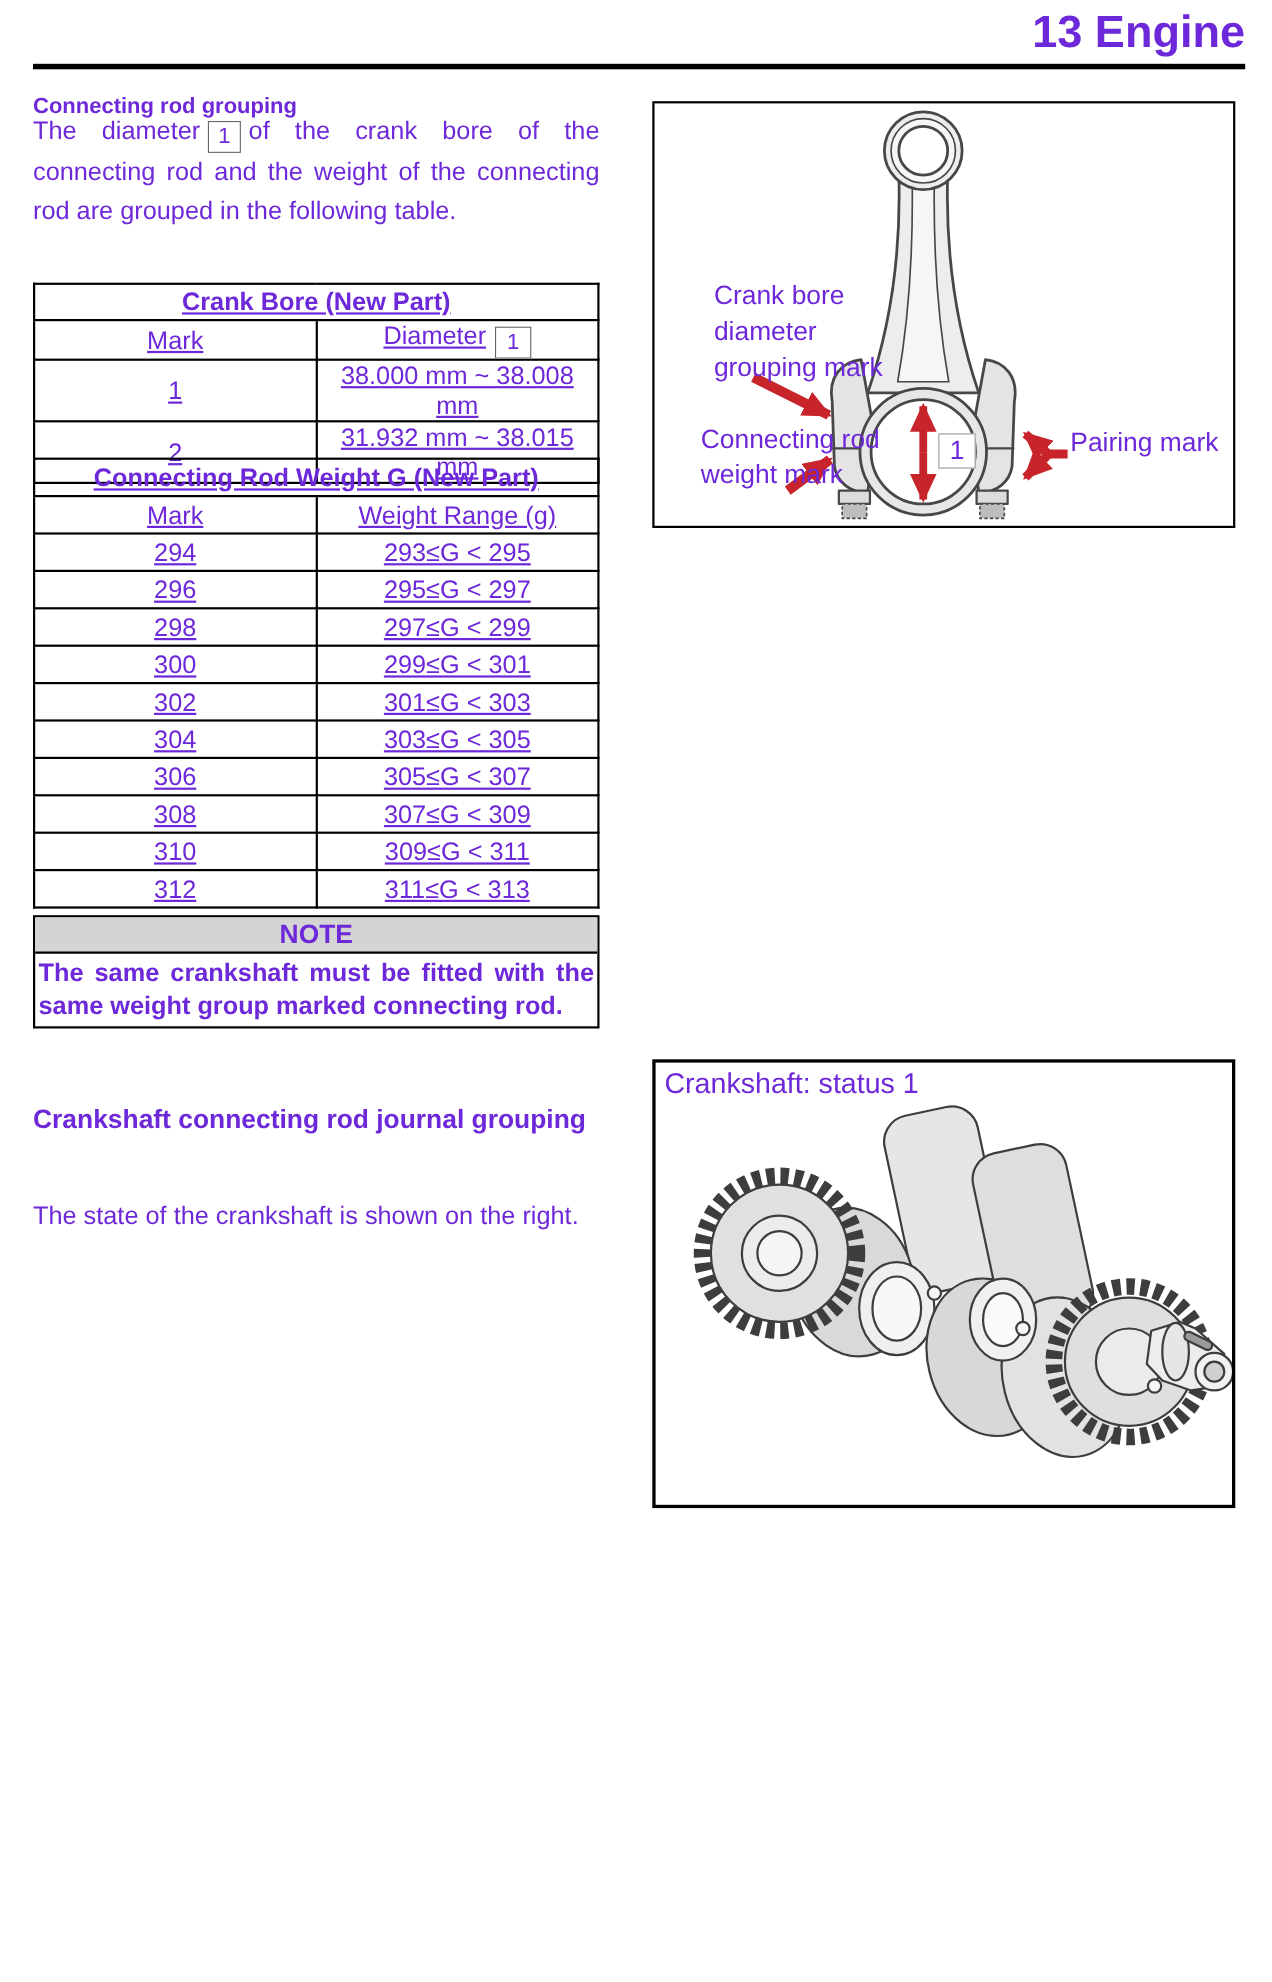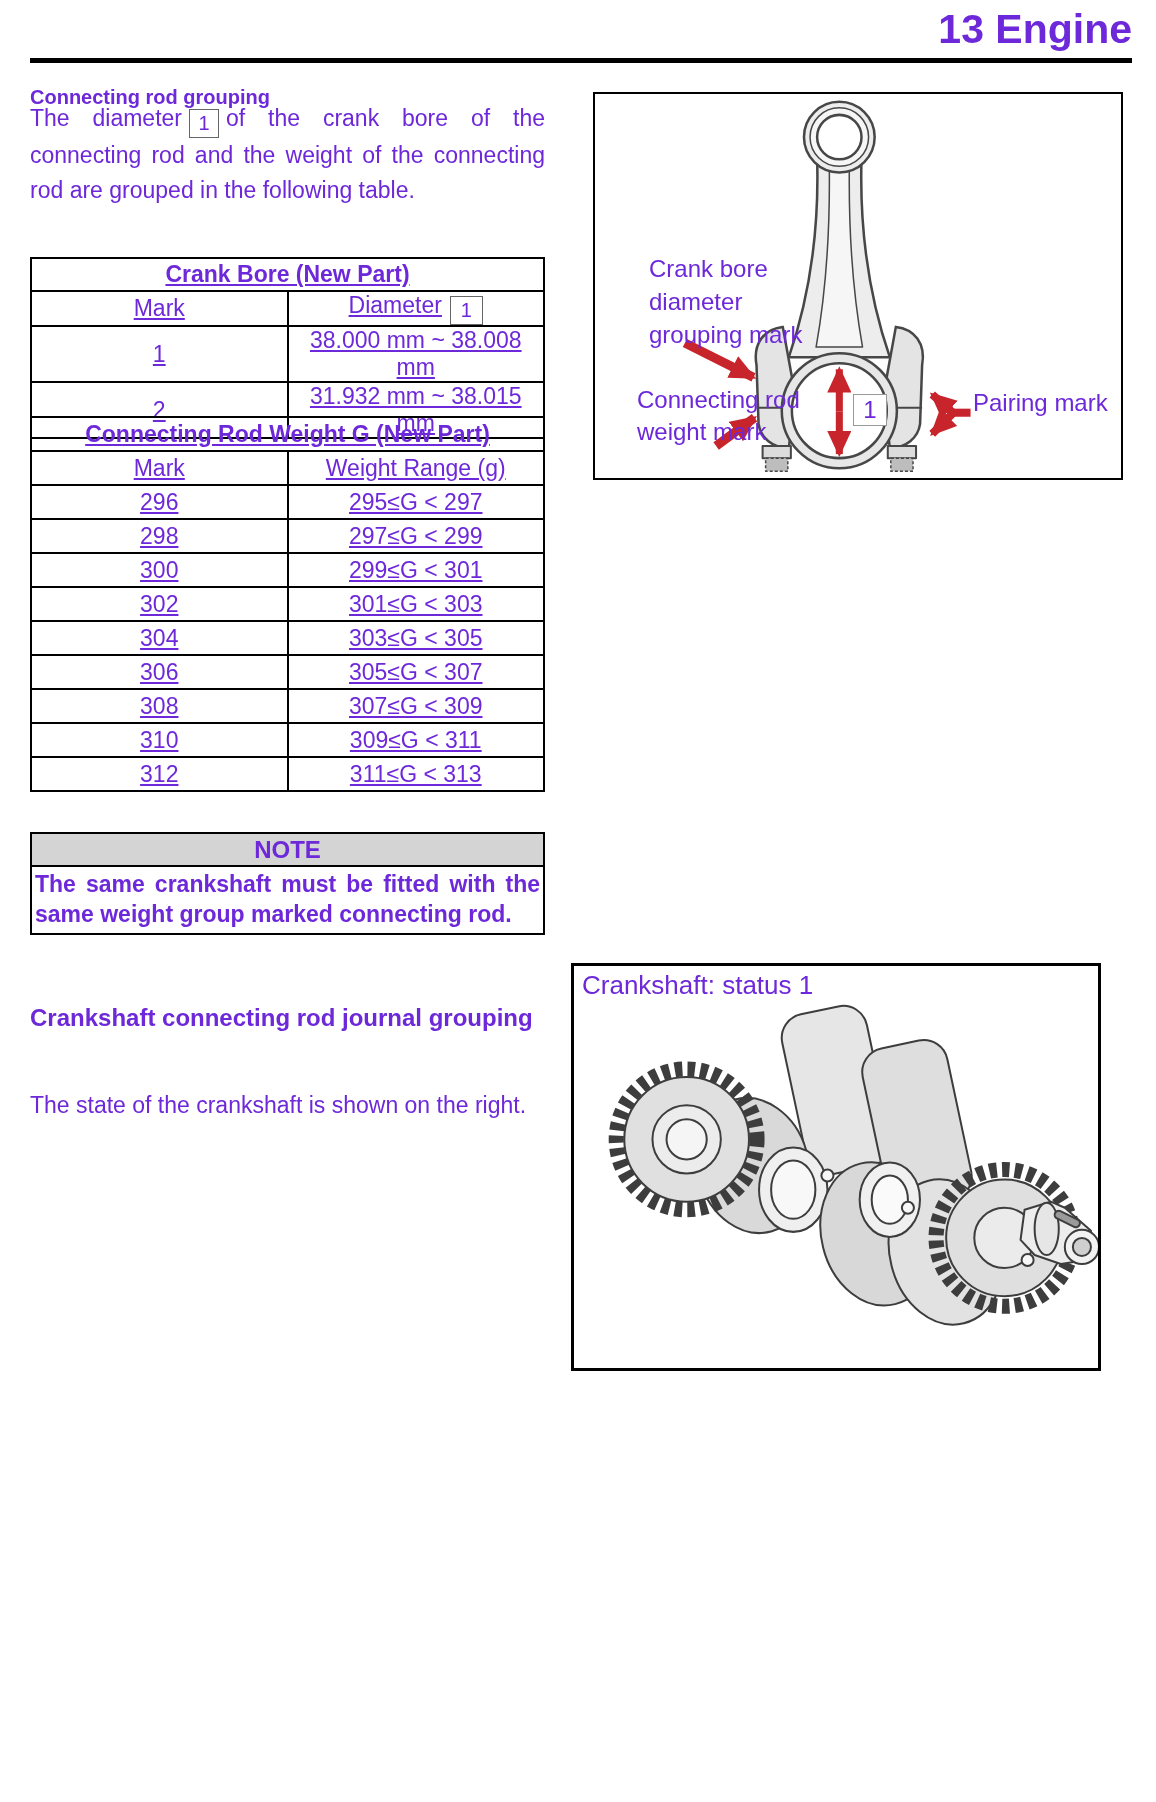--- a/index.html
+++ b/index.html
@@ -38,21 +38,21 @@
   }
   .note-body {
     font-weight:bold; font-size:23px; line-height:30px; text-align:justify;
     padding:2px 3px 4px 3px;
   }
   .sec-title-just { font-size:24px; font-weight:bold; text-align:justify; line-height:36px; }
 
   
   .figbox { position:absolute; background:#fff; border:3px solid #000; }
   #rod-box   { left:593px; top:92px;  width:526px; height:384px; border-width:2.5px; }
-  #crank1-box{ left:571px; top:963px; width:524px; height:402px; }
+  #crank1-box{ left:593px; top:963px; width:524px; height:402px; }
   #crank2-box{ left:593px; top:1377px;width:524px; height:399px; }
   .fig-caption { position:absolute; left:8px; top:4px; font-size:26px; }
   .fig-art { position:absolute; left:0; top:0; width:100%; height:100%; }
   .rod-label { position:absolute; font-size:24px; line-height:33px; }
   #lbl-crank-bore { left:54px; top:158px; width:175px; }
   #lbl-weight     { left:42px; top:290px; width:185px; line-height:32px; }
   #lbl-pairing    { left:378px; top:290px; width:140px; line-height:37px; }
   #bore-marker {
     position:absolute; left:258px; top:300px; width:32px; height:30px;
     border:1.5px solid #999; background:#fff; text-align:center;
@@ -97,20 +97,24 @@
   <table class="lcol dtable" style="top:416px; position:absolute;">
     <tbody id="weight-table">
       <tr class="t-title">
         <td colspan="2">Connecting Rod Weight G (New Part)</td>
       </tr>
       <tr class="t-head">
         <td class="colB1">Mark</td>
         <td class="colB2">Weight Range (g)</td>
       </tr>
 
+    <tr>
+          <td>294</td>
+          <td>293≤G &lt; 295</td>
+        </tr>
         <tr>
           <td>296</td>
           <td>295≤G &lt; 297</td>
         </tr>
         <tr>
           <td>298</td>
           <td>297≤G &lt; 299</td>
         </tr>
         <tr>
           <td>300</td>

